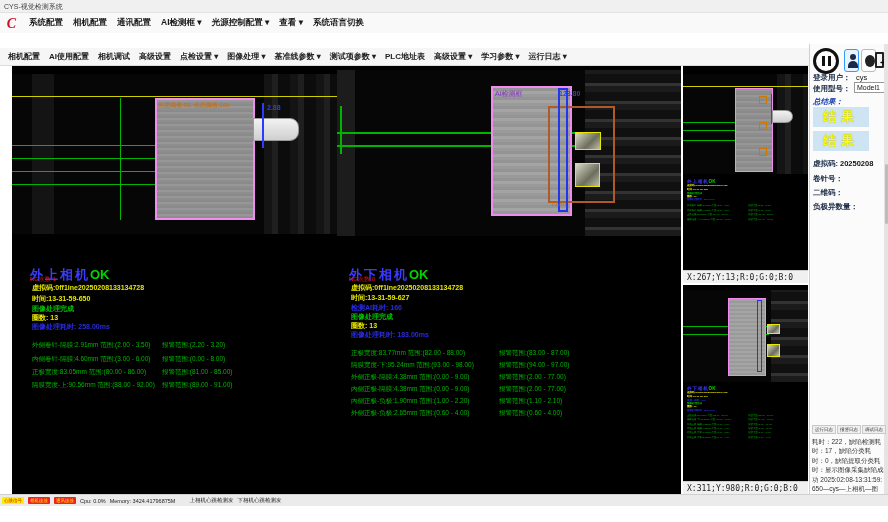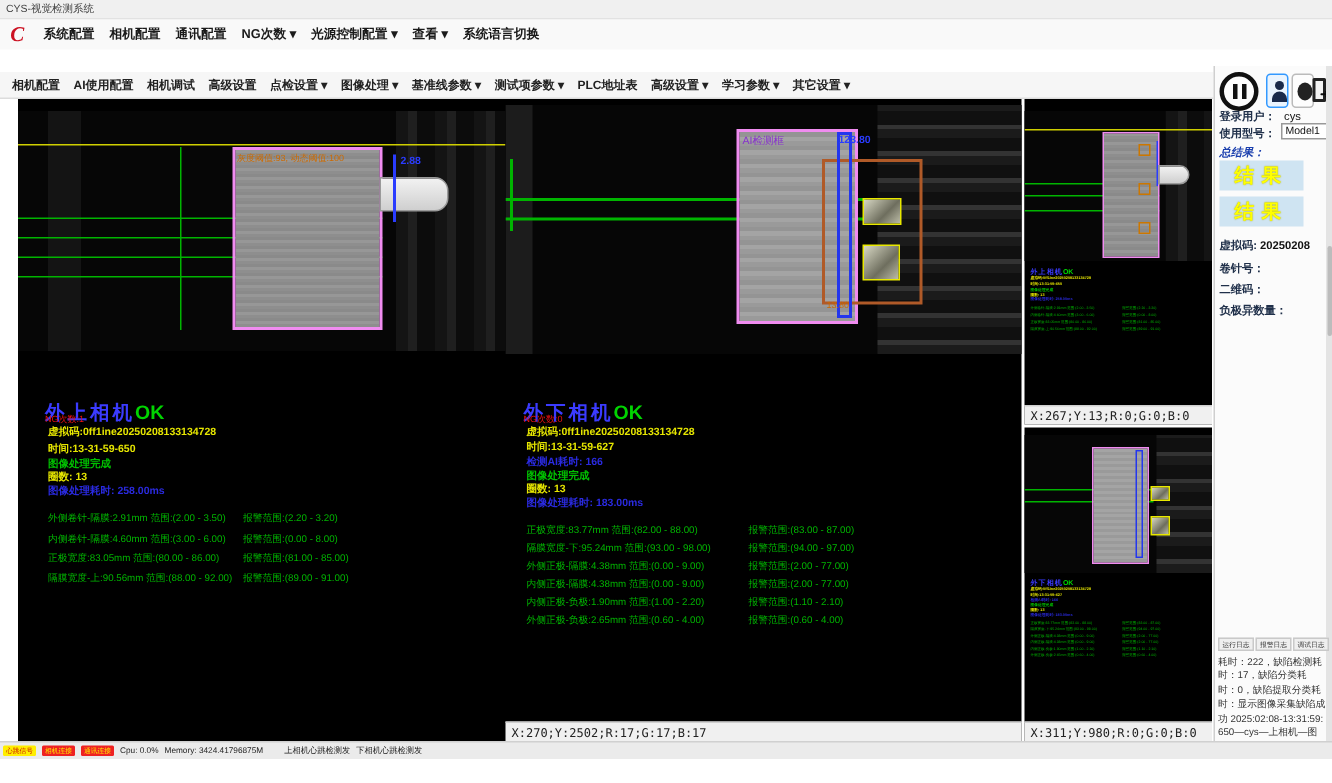--- a/index.html
+++ b/index.html
@@ -68,40 +68,40 @@
 
   <div class="abs titlebar">
     <span>CYS-视觉检测系统</span>
   </div>
 
   <div class="abs menubar">
     <div class="logo">C</div>
     <span class="menu-item">系统配置</span>
     <span class="menu-item">相机配置</span>
     <span class="menu-item">通讯配置</span>
-    <span class="menu-item">NG次数 ▾</span>
+    <span class="menu-item">AI检测框 ▾</span>
     <span class="menu-item">光源控制配置 ▾</span>
     <span class="menu-item">查看 ▾</span>
     <span class="menu-item">系统语言切换</span>
   </div>
 
 
   <div class="abs toolbar">
     <span class="tool-item">相机配置</span>
     <span class="tool-item">AI使用配置</span>
     <span class="tool-item">相机调试</span>
     <span class="tool-item">高级设置</span>
     <span class="tool-item">点检设置 ▾</span>
     <span class="tool-item">图像处理 ▾</span>
     <span class="tool-item">基准线参数 ▾</span>
     <span class="tool-item">测试项参数 ▾</span>
     <span class="tool-item">PLC地址表</span>
     <span class="tool-item">高级设置 ▾</span>
     <span class="tool-item">学习参数 ▾</span>
-    <span class="tool-item">其它设置 ▾</span>
+    <span class="tool-item">运行日志 ▾</span>
   </div>
 
   <div class="abs panel" style="left:12px; top:66px; width:334px; height:428px;">
     <div class="img-area" style="left:0; top:8px; width:334px; height:160px;">
       <div class="abs stripes-v" style="left:252px; top:0; width:82px; height:160px;"></div>
       <div class="abs" style="left:20px; top:0; width:22px; height:160px; background:#141414;"></div>
       <div class="yline" style="left:0; top:22px; width:334px;"></div>
       <div class="gvline" style="left:108px; top:24px; height:122px;"></div>
       <div class="gline" style="left:0; top:71px; width:243px;"></div>
       <div class="gline" style="left:0; top:84px; width:243px;"></div>
@@ -157,21 +157,20 @@
       <div class="abs ln-y" style="left:14px; top:59px;">圈数: 13</div>
       <div class="abs ln-b" style="left:14px; top:68px;">图像处理耗时: 183.00ms</div>
       <div class="mrow" style="left:14px; top:87px; width:320px;"><span>正极宽度:83.77mm 范围:(82.00 - 88.00)</span><span class="alarm" style="left:148px;">报警范围:(83.00 - 87.00)</span></div>
       <div class="mrow" style="left:14px; top:99px; width:320px;"><span>隔膜宽度-下:95.24mm 范围:(93.00 - 98.00)</span><span class="alarm" style="left:148px;">报警范围:(94.00 - 97.00)</span></div>
       <div class="mrow" style="left:14px; top:111px; width:320px;"><span>外侧正极-隔膜:4.38mm 范围:(0.00 - 9.00)</span><span class="alarm" style="left:148px;">报警范围:(2.00 - 77.00)</span></div>
       <div class="mrow" style="left:14px; top:123px; width:320px;"><span>内侧正极-隔膜:4.38mm 范围:(0.00 - 9.00)</span><span class="alarm" style="left:148px;">报警范围:(2.00 - 77.00)</span></div>
       <div class="mrow" style="left:14px; top:135px; width:320px;"><span>内侧正极-负极:1.90mm 范围:(1.00 - 2.20)</span><span class="alarm" style="left:148px;">报警范围:(1.10 - 2.10)</span></div>
       <div class="mrow" style="left:14px; top:147px; width:320px;"><span>外侧正极-负极:2.65mm 范围:(0.60 - 4.00)</span><span class="alarm" style="left:148px;">报警范围:(0.60 - 4.00)</span></div>
     </div>
 
-    <div class="statusbar">X:270;Y:2502;R:17;G:17;B:17</div>
   </div>
 
   <div class="abs panel" style="left:683px; top:66px; width:125px; height:217px;">
     <div class="img-area" style="left:0; top:8px; width:125px; height:100px;">
       <div class="abs stripes-v" style="left:94px; top:0; width:31px; height:100px;"></div>
       <div class="yline" style="left:0; top:12px; width:125px;"></div>
       <div class="gline" style="left:0; top:48px; width:90px;"></div>
       <div class="gline" style="left:0; top:56px; width:90px;"></div>
       <div class="gline" style="left:0; top:66px; width:90px;"></div>
       <div class="cell" style="left:52px; top:14px; width:38px; height:84px; border-width:1px;"></div>

